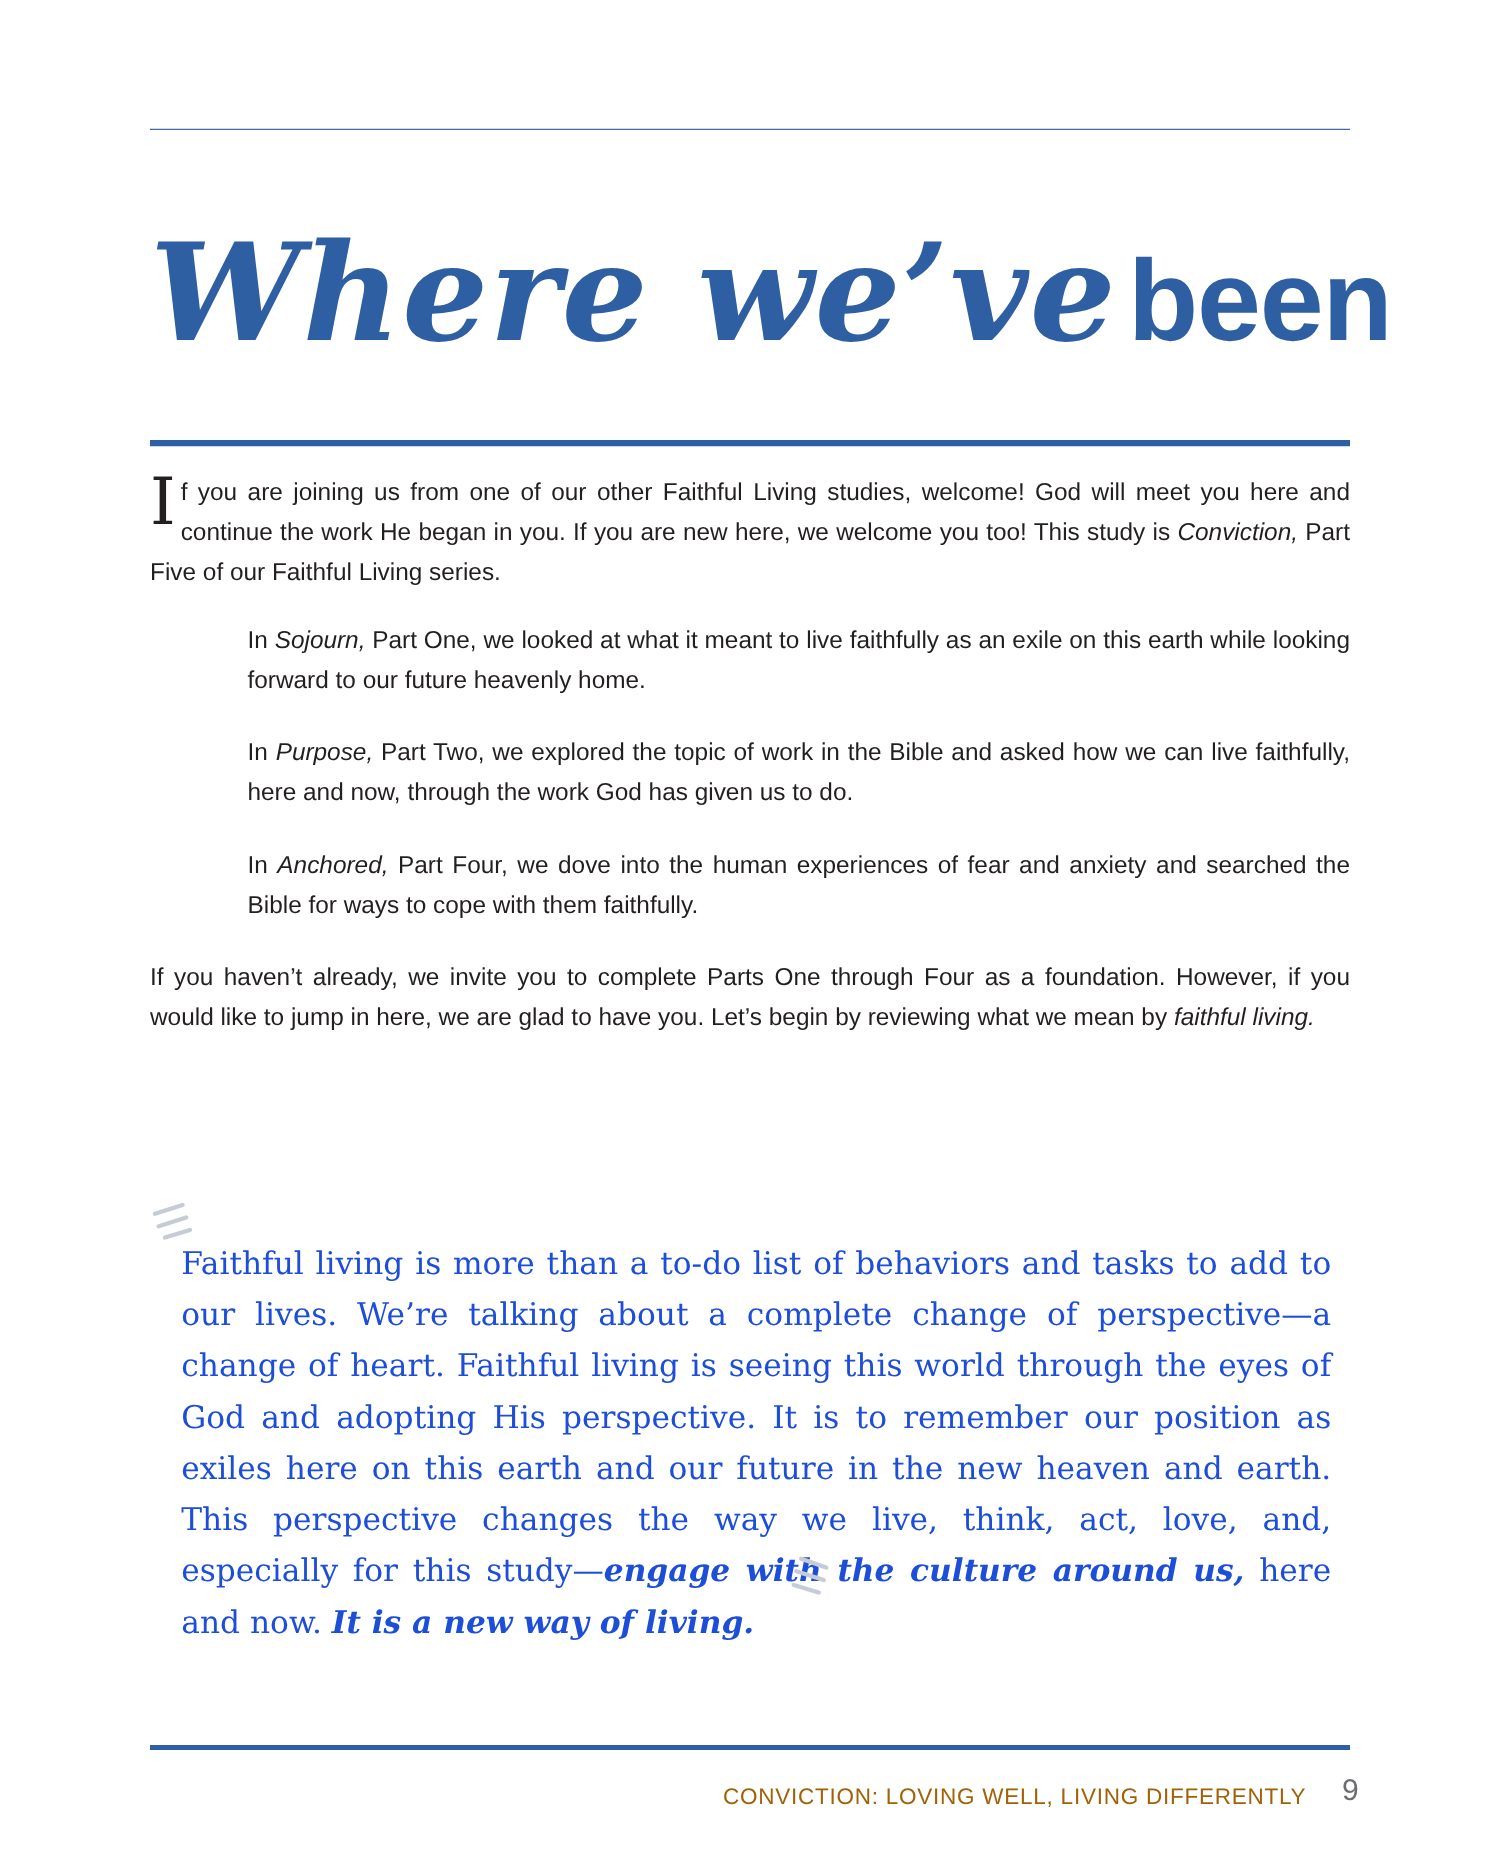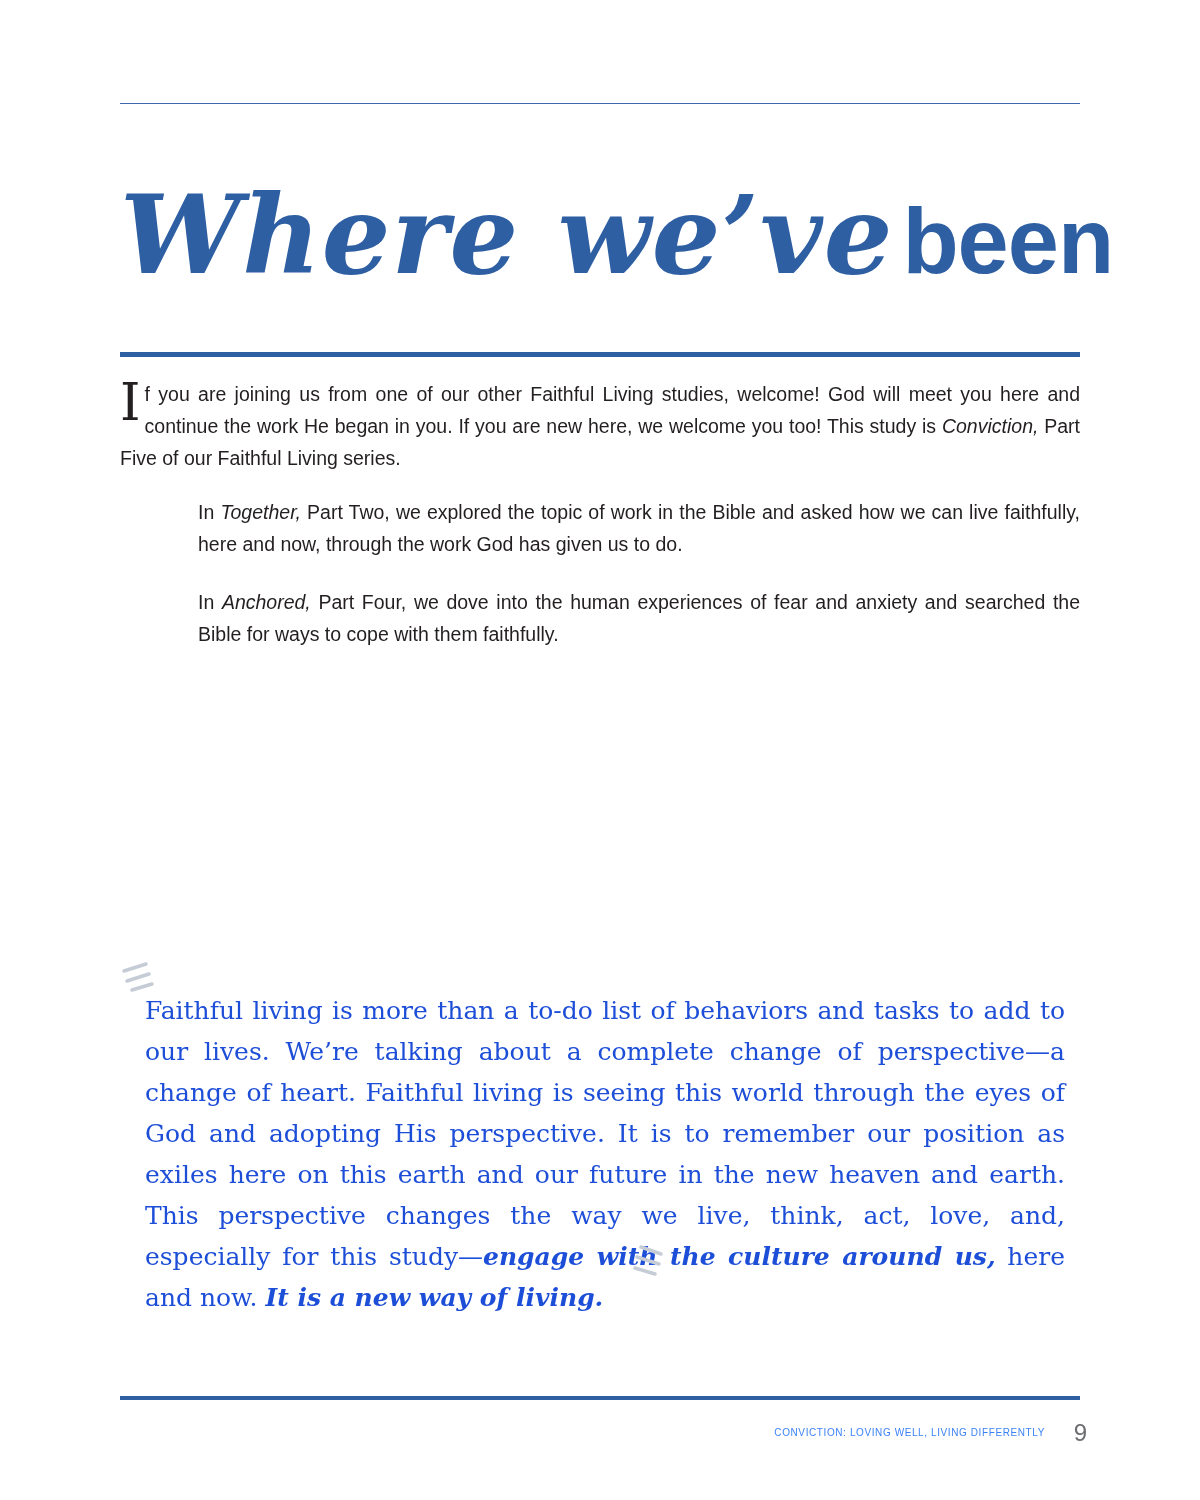--- a/index.html
+++ b/index.html
@@ -135,23 +135,23 @@
     pointer-events: none;
   }
   .mark-open { left: 0px; top: -8px; }
   .mark-close { left: 505px; top: 272px; }
 
   
   .footer-text {
     position: absolute;
     right: 155px;
     top: 1427px;
-    font-size: 10px;
+    font-size: 18px;
     letter-spacing: 0.6px;
-    color: #3b82f6;
+    color: #a16207;
     text-transform: uppercase;
   }
   .page-number {
     position: absolute;
     right: 113px;
     top: 1419px;
     font-size: 24px;
     color: #6d6e71;
   }
 </style>
@@ -170,32 +170,38 @@
   <div class="rule-title"></div>
 
   <div class="body-wrap">
 
     <p class="body dropcap-para">
       <span class="dropcap">I</span><span>f you are joining us from one of our other Faithful Living studies, welcome! God will meet you here and continue the work He began in you. If you are new here, we welcome you too! This study is </span><em class="ital">Conviction,</em><span> Part Five of our Faithful Living series.</span>
     </p>
 
     <div class="indented">
 
-
       <p class="body">
-        <span>In </span><em class="ital">Together,</em><span> Part Two, we explored the topic of work in the Bible and asked how we can live faithfully, here and now, through the work God has given us to do.</span>
+        <span>In </span><em class="ital">Sojourn,</em><span> Part One, we looked at what it meant to live faithfully as an exile on this earth while looking forward to our future heavenly home.</span>
+      </p>
+
+      <p class="body">
+        <span>In </span><em class="ital">Purpose,</em><span> Part Two, we explored the topic of work in the Bible and asked how we can live faithfully, here and now, through the work God has given us to do.</span>
       </p>
 
 
       <p class="body">
         <span>In </span><em class="ital">Anchored,</em><span> Part Four, we dove into the human experiences of fear and anxiety and searched the Bible for ways to cope with them faithfully.</span>
       </p>
 
     </div>
 
+    <p class="body">
+      <span>If you haven’t already, we invite you to complete Parts One through Four as a foundation. However, if you would like to jump in here, we are glad to have you. Let’s begin by reviewing what we mean by </span><em class="ital">faithful living.</em>
+    </p>
 
   </div>
 
   <div class="quote-block">
 
     <svg class="mark mark-open" width="46" height="44" viewBox="0 0 46 44">
       <g stroke="#c6ccd6" stroke-width="3.5" stroke-linecap="round">
         <line x1="4" y1="14" x2="26" y2="7"></line>
         <line x1="7" y1="24" x2="29" y2="17"></line>
         <line x1="12" y1="33" x2="32" y2="27"></line>

